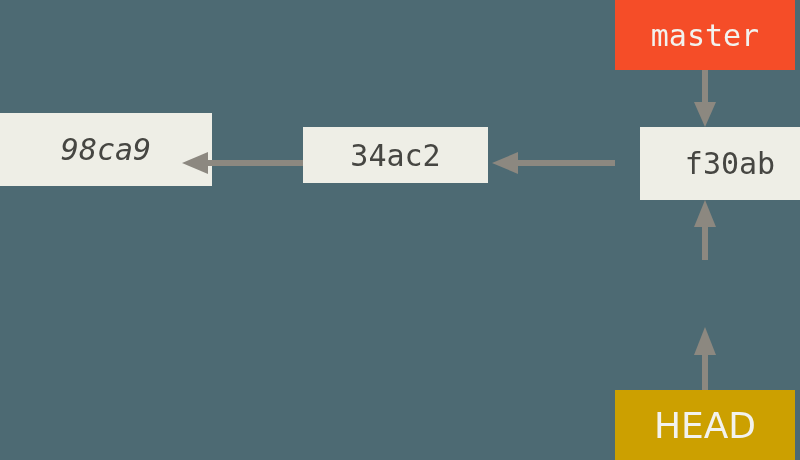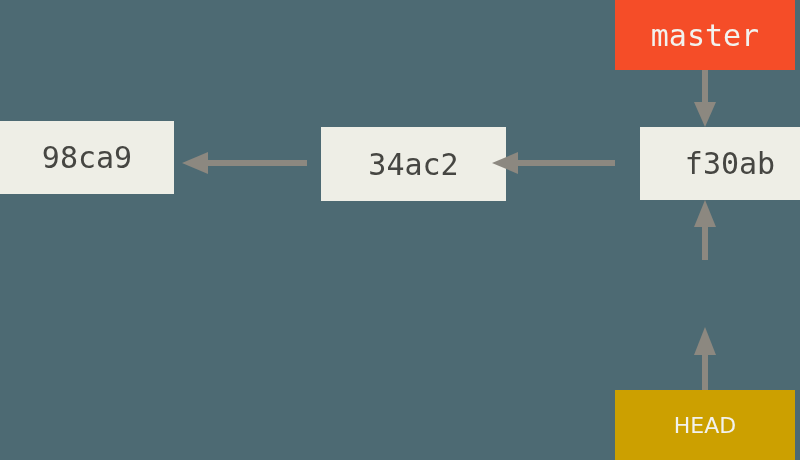--- a/index.html
+++ b/index.html
@@ -36,21 +36,21 @@
   .branch {
     background: #f54d28;
     color: #f2f2ee;
     font-family: "DejaVu Sans Mono", "Liberation Mono", monospace;
     font-size: 30px;
   }
   .head {
     background: #cca000;
     color: #f2f2ee;
     font-family: "DejaVu Sans", "Liberation Sans", sans-serif;
-    font-size: 22px;
+    font-size: 36px;
   }
   .arrow {
     position: absolute;
   }
   .arrow svg {
     display: block;
     overflow: visible;
   }
 </style>
 </head>
@@ -62,32 +62,32 @@
     <span>master</span>
   </div>
 
   <div class="arrow" style="left:694px; top:70px;">
     <svg width="22" height="57" viewBox="0 0 22 57">
       <rect x="8" y="0" width="6" height="34" fill="#8c8880"></rect>
       <polygon points="0,32 22,32 11,57" fill="#8c8880"></polygon>
     </svg>
   </div>
 
-  <div class="node commit" style="left:0px; top:121px; width:174px; height:73px;">
+  <div class="node commit" style="left:0px; top:113px; width:212px; height:73px;font-style:italic;">
     <span>98ca9</span>
   </div>
 
   <div class="arrow" style="left:182px; top:152px;">
     <svg width="125" height="22" viewBox="0 0 125 22">
       <rect x="24" y="8" width="101" height="6" fill="#8c8880"></rect>
       <polygon points="0,11 26,0 26,22" fill="#8c8880"></polygon>
     </svg>
   </div>
 
-  <div class="node commit" style="left:321px; top:127px; width:185px; height:74px;">
+  <div class="node commit" style="left:303px; top:127px; width:185px; height:56px;">
     <span>34ac2</span>
   </div>
 
   <div class="arrow" style="left:492px; top:152px;">
     <svg width="123" height="22" viewBox="0 0 123 22">
       <rect x="24" y="8" width="99" height="6" fill="#8c8880"></rect>
       <polygon points="0,11 26,0 26,22" fill="#8c8880"></polygon>
     </svg>
   </div>
 

